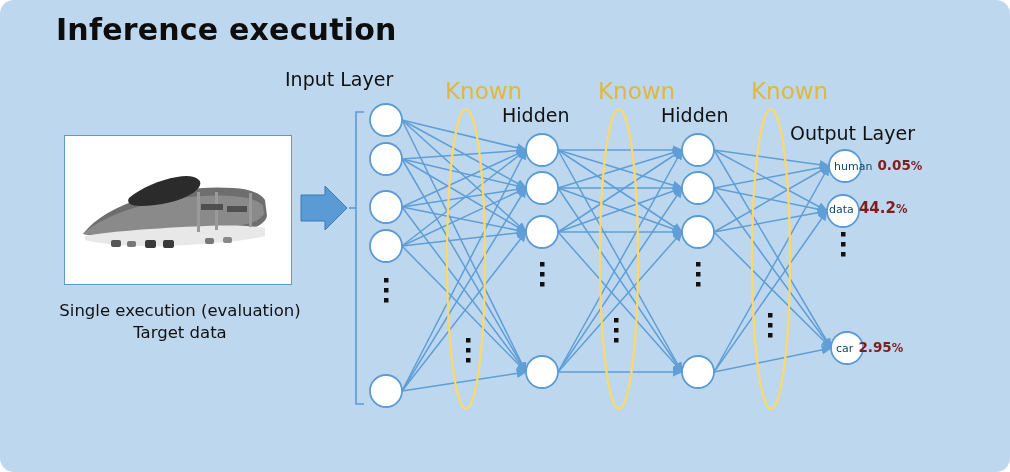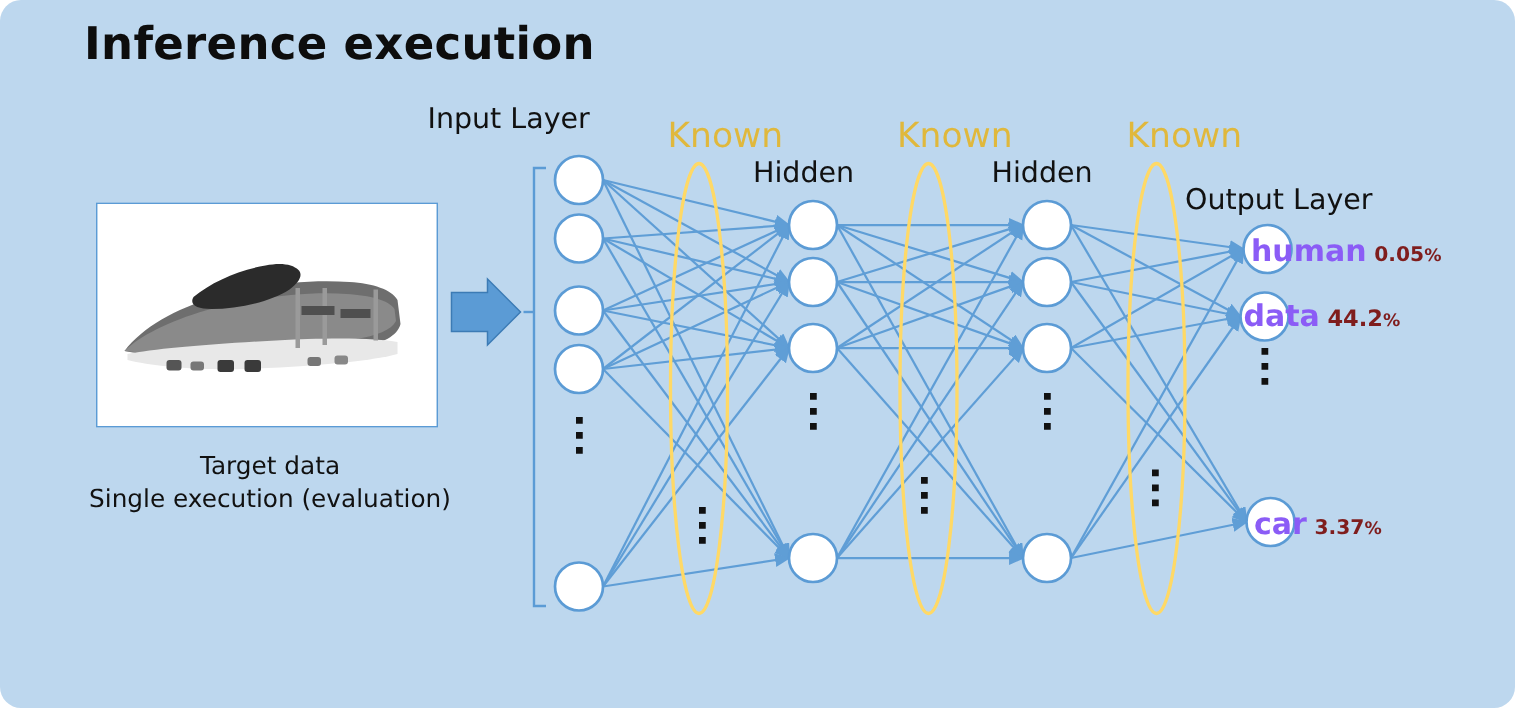--- a/index.html
+++ b/index.html
@@ -60,21 +60,21 @@
   #label-hidden-1{left:502px;top:104px;}
   #label-hidden-2{left:661px;top:104px;}
   #label-output-layer{left:790px;top:122px;}
 
   #label-known-1{left:420px;top:78px;}
   #label-known-2{left:573px;top:78px;}
   #label-known-3{left:726px;top:78px;}
 
   
   .out-text{white-space:nowrap;}
-  .out-name{font-weight:bold;font-size:20px;color:#8b5cf6;}
+  .out-name{font-weight:normal;font-size:11px;color:#0c4a6e;}
   .out-pct{font-weight:bold;font-size:15px;color:#7f1d1d;}
   .out-pct .small{font-size:11.5px;}
   .out-pct.thin{font-weight:bold;font-size:13.5px;}
 
   #out-label-human{left:834px;top:155px;}
   #out-label-train{left:829px;top:198px;}
   #out-label-car{left:836px;top:337px;}
 
   #net-svg{left:0;top:0;width:1010px;height:472px;}
 </style>
@@ -108,22 +108,22 @@
         <rect x="62" y="105" width="9" height="6" rx="2" fill="#777"></rect>
         <rect x="80" y="104" width="11" height="8" rx="2" fill="#3a3a3a"></rect>
         <rect x="98" y="104" width="11" height="8" rx="2" fill="#3a3a3a"></rect>
         <rect x="140" y="102" width="9" height="6" rx="2" fill="#777"></rect>
         <rect x="158" y="101" width="9" height="6" rx="2" fill="#888"></rect>
       </g>
     </svg>
   </div>
 
   <div id="sample-caption" class="abs">
+    <div>Single execution (evaluation)</div>
     <div>Target data</div>
-    <div>Single execution (evaluation)</div>
   </div>
 
   <svg id="net-svg" class="abs" viewBox="0 0 1010 472">
     <defs>
       <marker id="ah" markerWidth="7" markerHeight="7" refX="6.2" refY="3.1" orient="auto">
         <path d="M0,0 L7,3.1 L0,6.2 Z" fill="#5b9bd5"></path>
       </marker>
     </defs>
 
     <g>
@@ -279,16 +279,16 @@
     <span class="out-pct thin"><span>0.05</span><span class="small">%</span></span>
   </div>
 
   <div id="out-label-train" class="abs out-text">
     <span class="out-name">data</span>
     <span class="out-pct"><span>44.2</span><span class="small">%</span></span>
   </div>
 
   <div id="out-label-car" class="abs out-text">
     <span class="out-name">car</span>
-    <span class="out-pct thin"><span>3.37</span><span class="small">%</span></span>
+    <span class="out-pct thin"><span>2.95</span><span class="small">%</span></span>
   </div>
 
 </div>
 
 </body></html>

